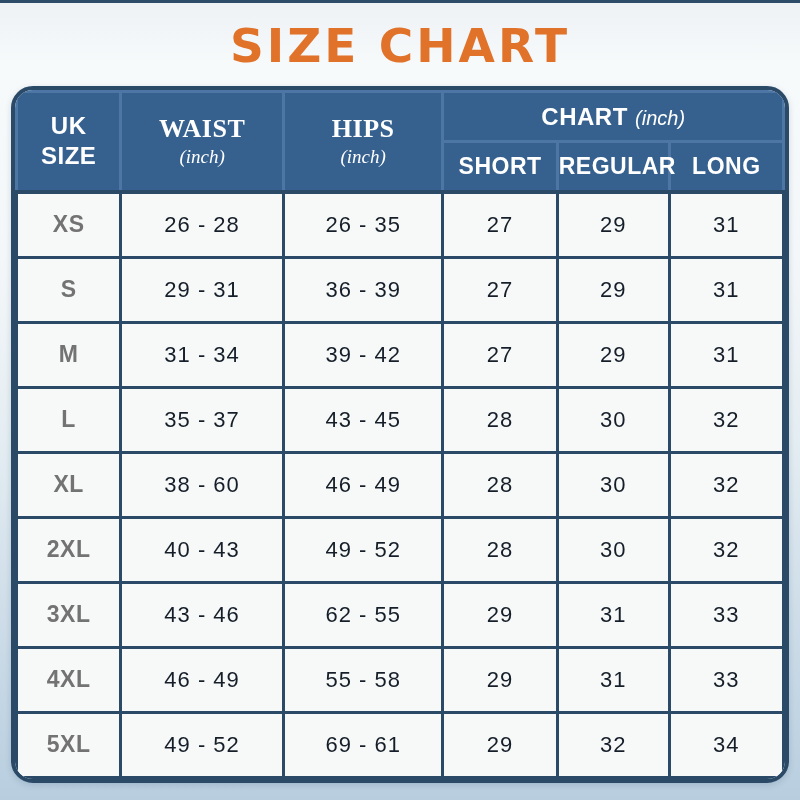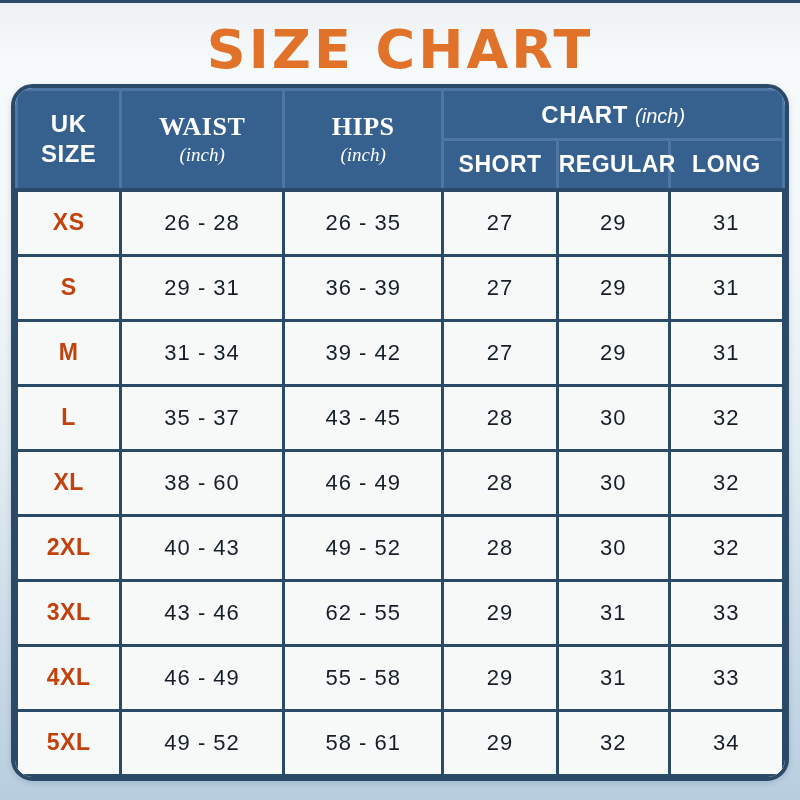--- a/index.html
+++ b/index.html
@@ -10,27 +10,27 @@
       #edf1f4 0%, #f7fafb 8%, #f4f7f9 32%,
       #e4edf2 55%, #cddce8 78%, #b8cedf 100%);
     overflow: hidden;
   }
   .top-line { width: 100%; height: 3px; background: #2c4b68; }
   .title {
     margin: 15px 0 2px 0;
     text-align: center;
     font-family: "DejaVu Sans", sans-serif;
     font-weight: bold;
-    font-size: 54px;
+    font-size: 47px;
     letter-spacing: 3px;
     color: #e0722a;
   }
   .table-wrap {
     width: 770px;
-    margin: 3px auto;
+    margin: 13px auto;
     border: 4px solid #2b4a68;
     border-radius: 22px;
     overflow: hidden;
     background: #f7f9f8;
     box-shadow: 0 2px 6px rgba(40,70,100,0.18);
   }
   table { width: 100%; border-collapse: collapse; table-layout: fixed; }
 
   thead th {
     background: #36618f;
@@ -68,21 +68,21 @@
     text-align: center;
     vertical-align: middle;
     font-size: 22px;
     color: #161f29;
     letter-spacing: 1px;
   }
   tbody tr:first-child td { border-top: 4px solid #2b4a68; }
   td.size-cell {
     font-weight: bold;
     font-size: 23px;
-    color: #c2410c;
+    color: #737373;
     letter-spacing: 0.5px;
   }
 </style>
 </head>
 <body>
 
 <div class="top-line"></div>
 
 <h1 class="title">SIZE CHART</h1>
 
@@ -182,20 +182,20 @@
         <td class="size-cell">4XL</td>
         <td>46 - 49</td>
         <td>55 - 58</td>
         <td>29</td>
         <td>31</td>
         <td>33</td>
       </tr>
       <tr>
         <td class="size-cell">5XL</td>
         <td>49 - 52</td>
-        <td>58 - 61</td>
+        <td>69 - 61</td>
         <td>29</td>
         <td>32</td>
         <td>34</td>
       </tr>
     </tbody>
   </table>
 </div>
 
 </body></html>

